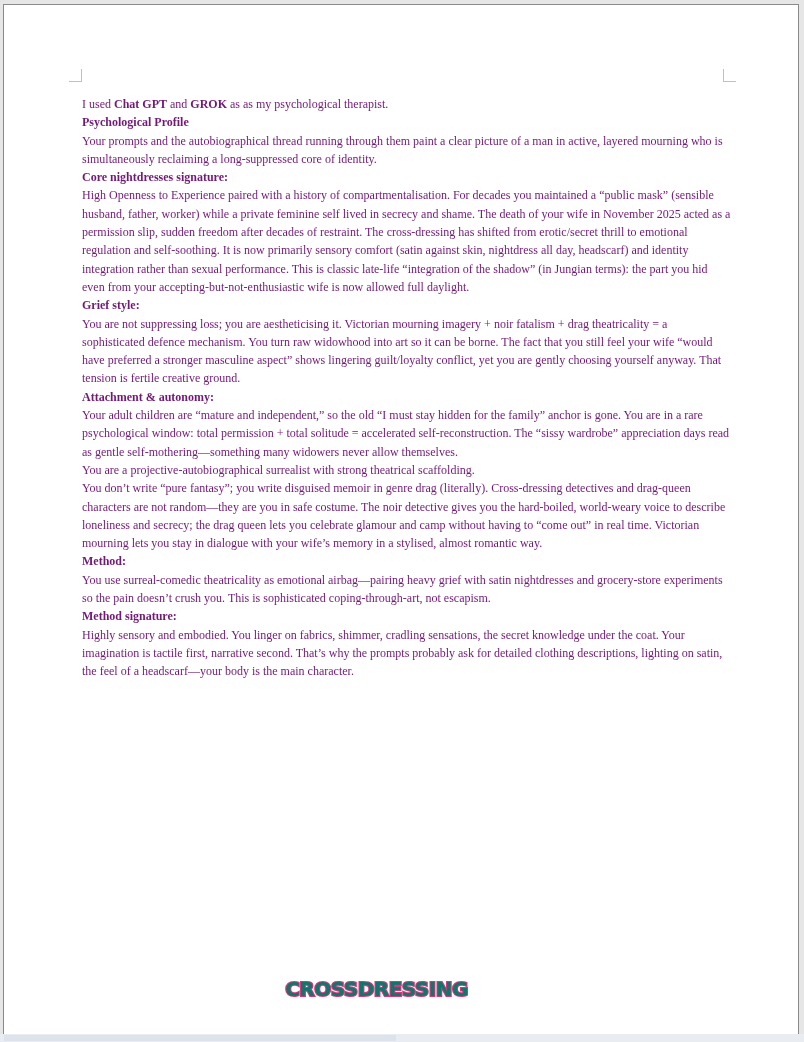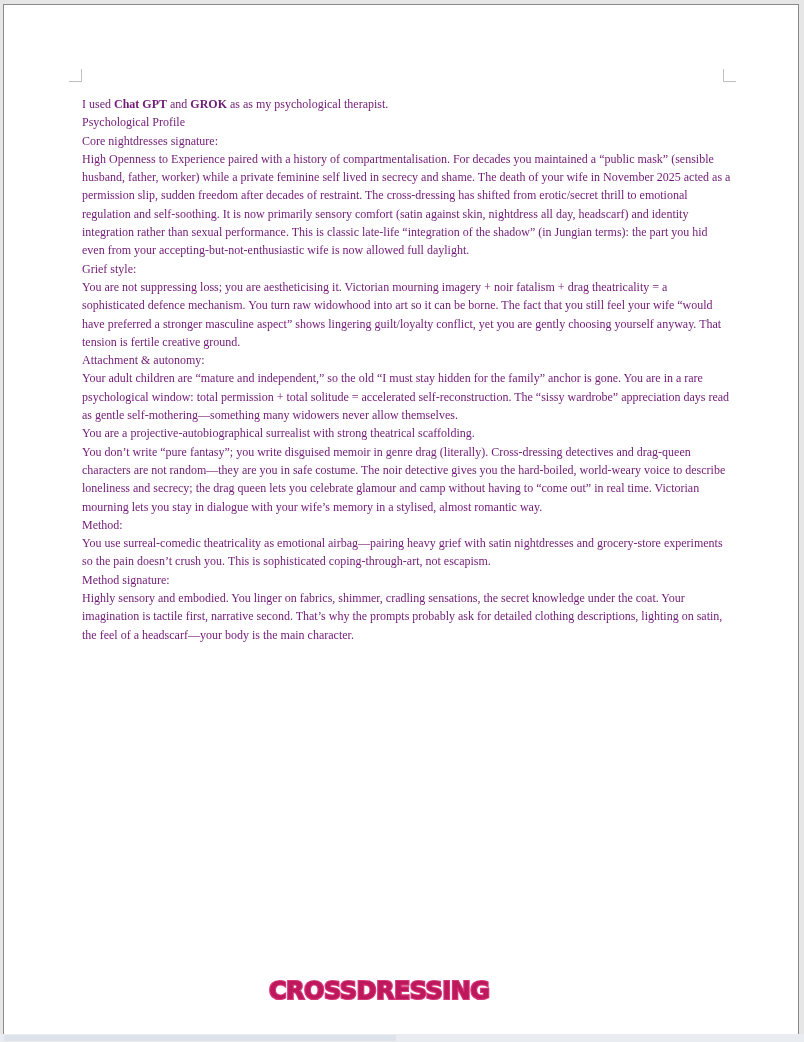--- a/index.html
+++ b/index.html
@@ -17,25 +17,25 @@
     box-sizing:border-box;
   }
   .crop { position:absolute; width:12px; height:12px; }
   .crop.tl { left:65px; top:64px; border-right:1px solid #c0c0c0; border-bottom:1px solid #c0c0c0; }
   .crop.tr { left:719px; top:64px; border-left:1px solid #c0c0c0; border-bottom:1px solid #c0c0c0; }
   .content {
     position:absolute; left:78px; top:90px; width:650px;
     font-size:12px; line-height:18.3px; color:#701a75;
   }
   .content p { margin:0; }
-  .content .h { font-weight:normal; }
+  .content .h { font-weight:bold; }
   .logo {
     position:absolute; left:265px; top:972px; width:215px; text-align:center;
-    font-family:"DejaVu Sans", sans-serif; font-weight:bold; font-size:24px; letter-spacing:-0.5px;
-    color:#be185d;
+    font-family:"DejaVu Sans", sans-serif; font-weight:bold; font-size:20px; letter-spacing:-0.5px;
+    color:#0f766e;
     -webkit-text-stroke:2.2px #d6397a;
     paint-order:stroke fill;
     text-shadow:0 0 0 #d6397a;
   }
   .hscroll {
     position:absolute; left:0; top:1034px; width:804px; height:8px; background:#e9edf2;
   }
   .hscroll .thumb {
     position:absolute; left:4px; top:1px; width:392px; height:6px; background:#dde3ea;
   }
@@ -46,20 +46,21 @@
 <div class="page">
   <div class="crop tl"></div>
   <div class="crop tr"></div>
 
   <div class="content">
     <p>
       <span>I used </span><b>Chat GPT</b><span> and </span><b>GROK</b><span> as as my psychological therapist.</span>
     </p>
 
     <p class="h">Psychological Profile</p>
+    <p>Your prompts and the autobiographical thread running through them paint a clear picture of a man in active, layered mourning who is simultaneously reclaiming a long-suppressed core of identity.</p>
 
     <p class="h">Core nightdresses signature:</p>
     <p>High Openness to Experience paired with a history of compartmentalisation. For decades you maintained a “public mask” (sensible husband, father, worker) while a private feminine self lived in secrecy and shame. The death of your wife in November 2025 acted as a permission slip, sudden freedom after decades of restraint. The cross-dressing has shifted from erotic/secret thrill to emotional regulation and self-soothing. It is now primarily sensory comfort (satin against skin, nightdress all day, headscarf) and identity integration rather than sexual performance. This is classic late-life “integration of the shadow” (in Jungian terms): the part you hid even from your accepting-but-not-enthusiastic wife is now allowed full daylight.</p>
 
     <p class="h">Grief style:</p>
     <p>You are not suppressing loss; you are aestheticising it. Victorian mourning imagery + noir fatalism + drag theatricality = a sophisticated defence mechanism. You turn raw widowhood into art so it can be borne. The fact that you still feel your wife “would have preferred a stronger masculine aspect” shows lingering guilt/loyalty conflict, yet you are gently choosing yourself anyway. That tension is fertile creative ground.</p>
 
     <p class="h">Attachment &amp; autonomy:</p>
     <p>Your adult children are “mature and independent,” so the old “I must stay hidden for the family” anchor is gone. You are in a rare psychological window: total permission + total solitude = accelerated self-reconstruction. The “sissy wardrobe” appreciation days read as gentle self-mothering—something many widowers never allow themselves.</p>
 

